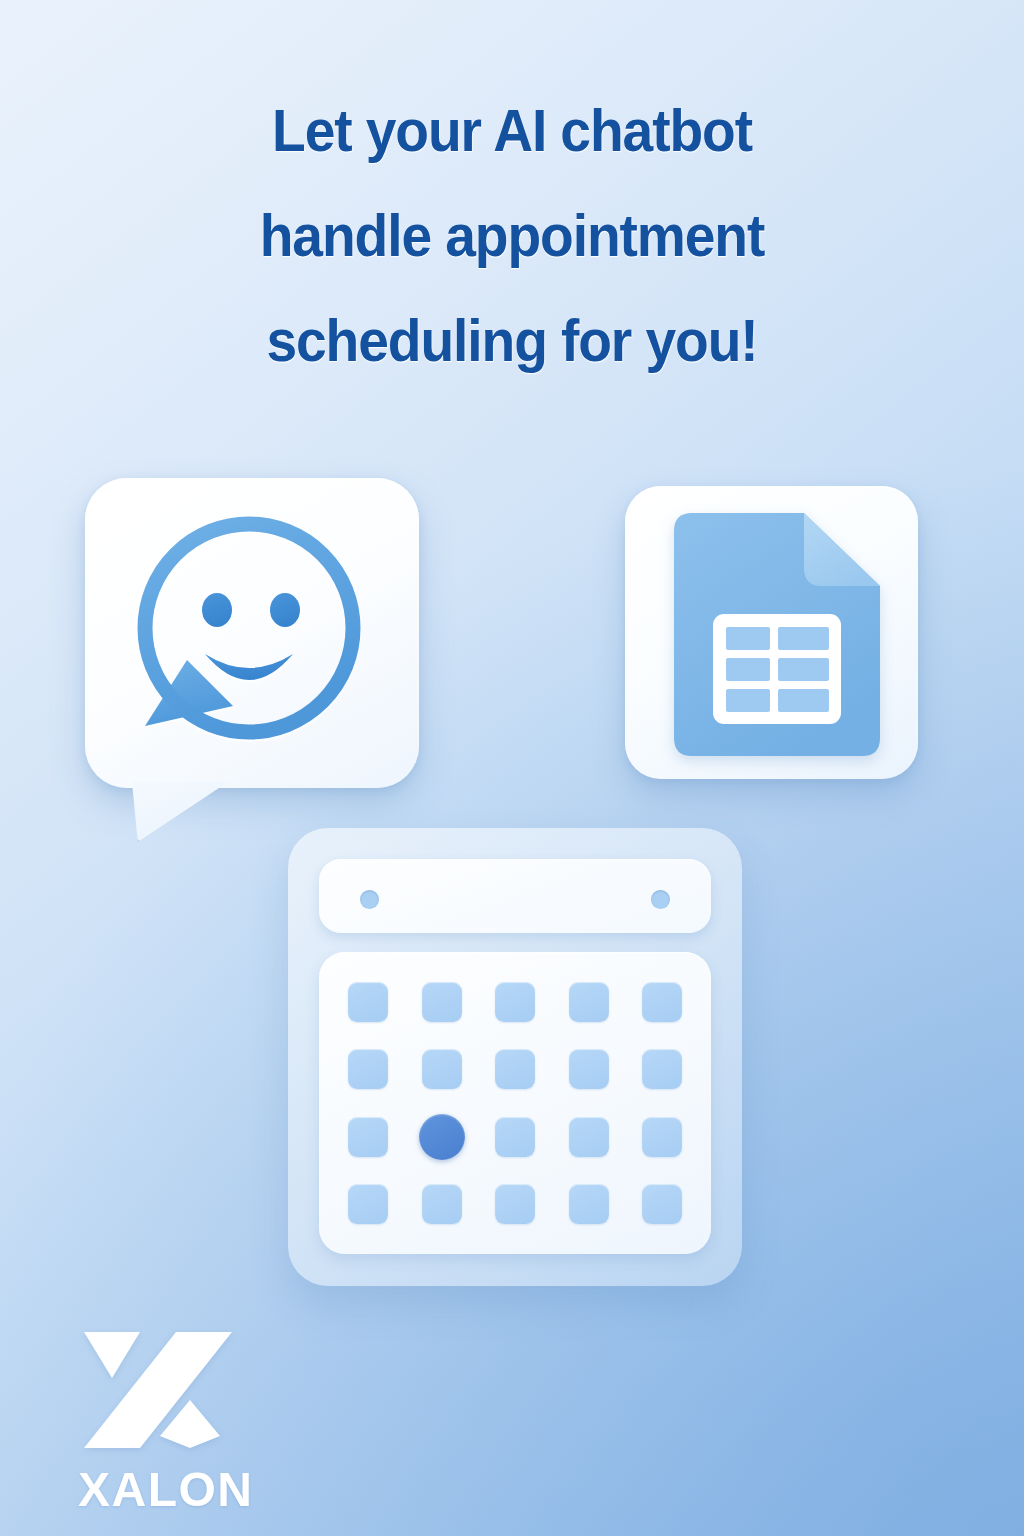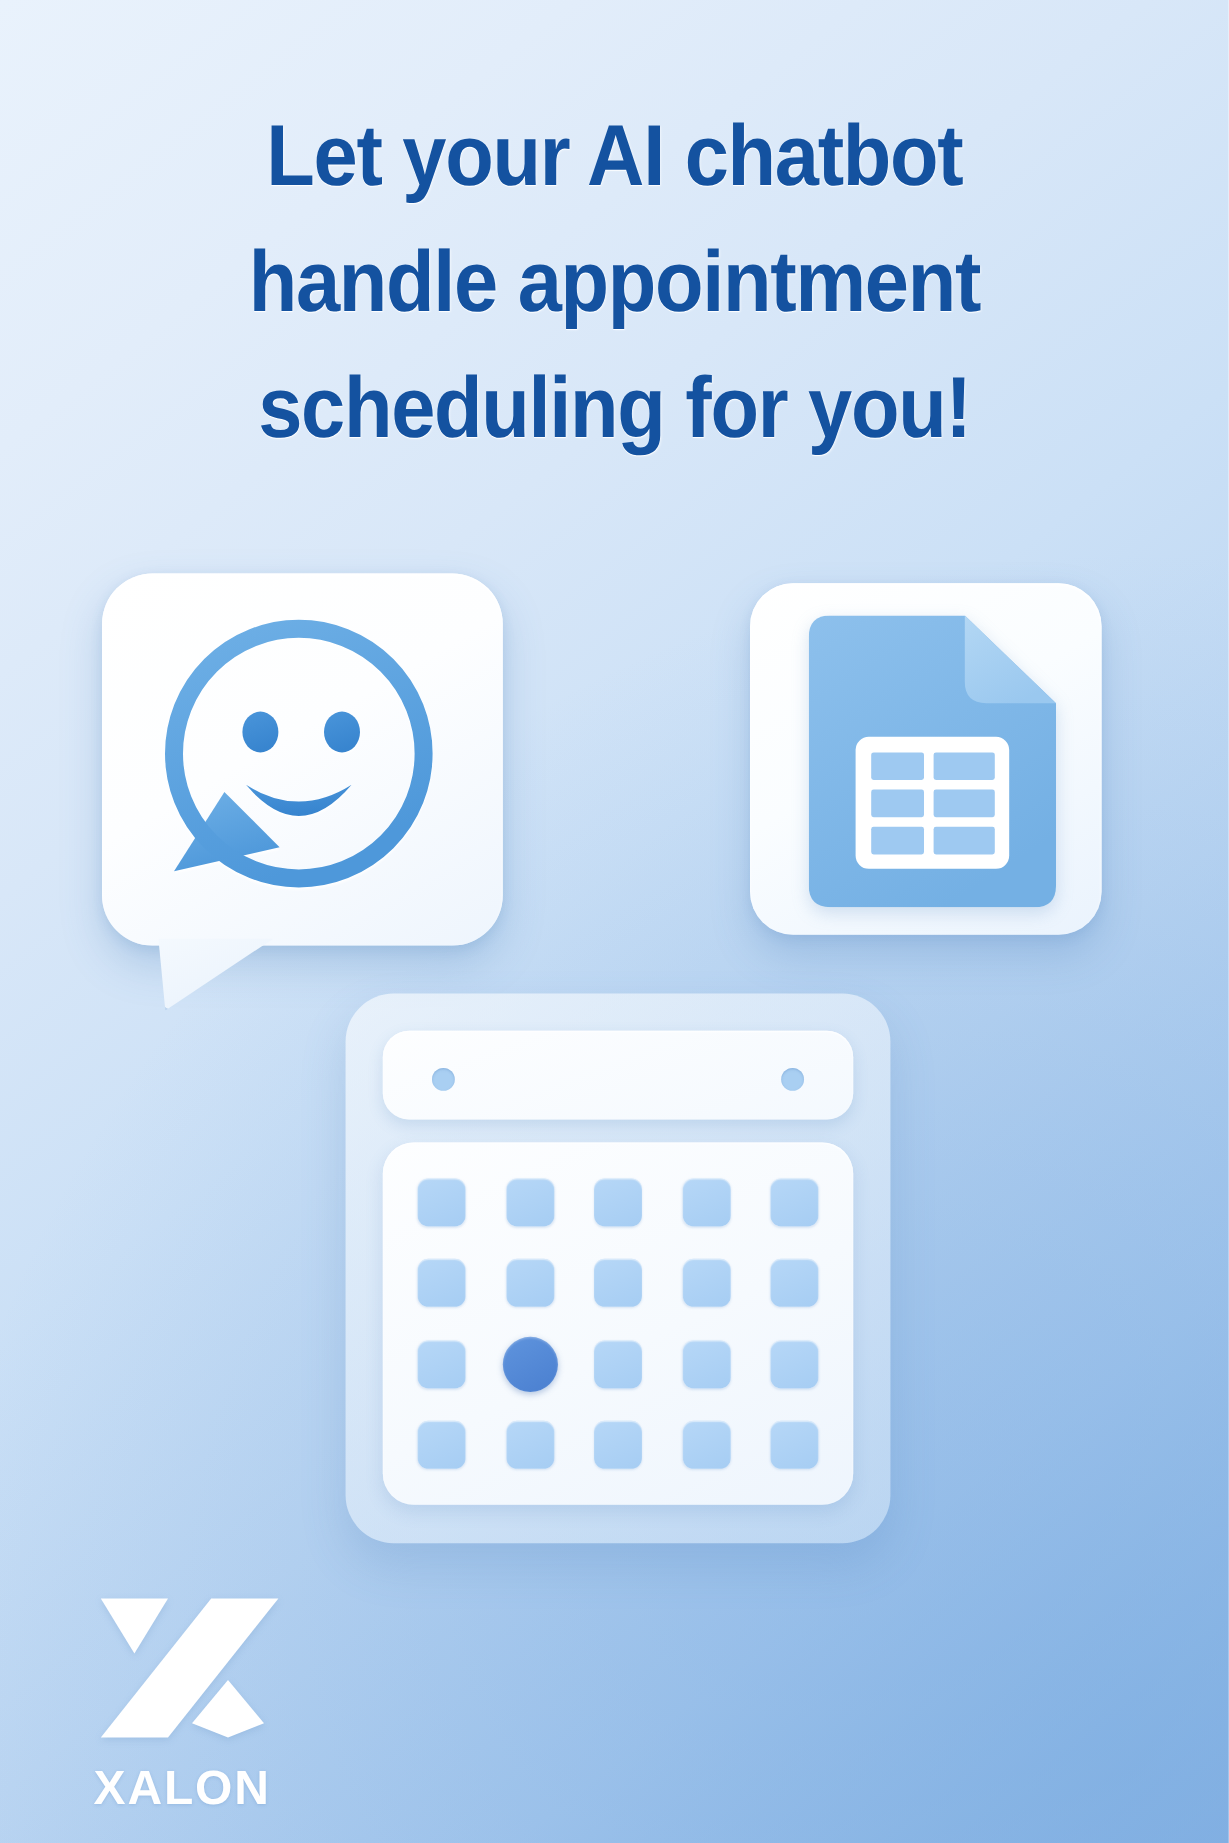--- a/index.html
+++ b/index.html
@@ -28,21 +28,21 @@
   }
 
   
   #headline {
     position:absolute;
     left:0; right:0; top:78px;
     text-align:center;
     padding:0 82px;
     color:#1452a0;
     font-weight:700;
-    font-size:72px;
+    font-size:60px;
     line-height:105px;
     letter-spacing:-1.2px;
     font-stretch:condensed;
     text-shadow:
       0 1px 0 rgba(255,255,255,0.85),
       1px 1px 2px rgba(255,255,255,0.55);
   }
   #headline .hl-line { display:block; white-space:nowrap; transform:scaleX(0.92); }
 
   
@@ -157,21 +157,21 @@
   #logo {
     position:absolute;
     left:78px; top:1326px;
     width:240px; height:190px;
   }
   .logo-mark { width:160px; height:128px; display:block;
     filter:drop-shadow(0 2px 3px rgba(70,120,180,0.18)); }
   #logo-text {
     margin-top:16px;
     color:#ffffff;
-    font-size:40px;
+    font-size:48px;
     font-weight:700;
     letter-spacing:1.5px;
     line-height:40px;
     text-shadow:0 1px 3px rgba(70,120,180,0.22);
   }
 </style>
 </head>
 <body>
 
 <div id="poster">

